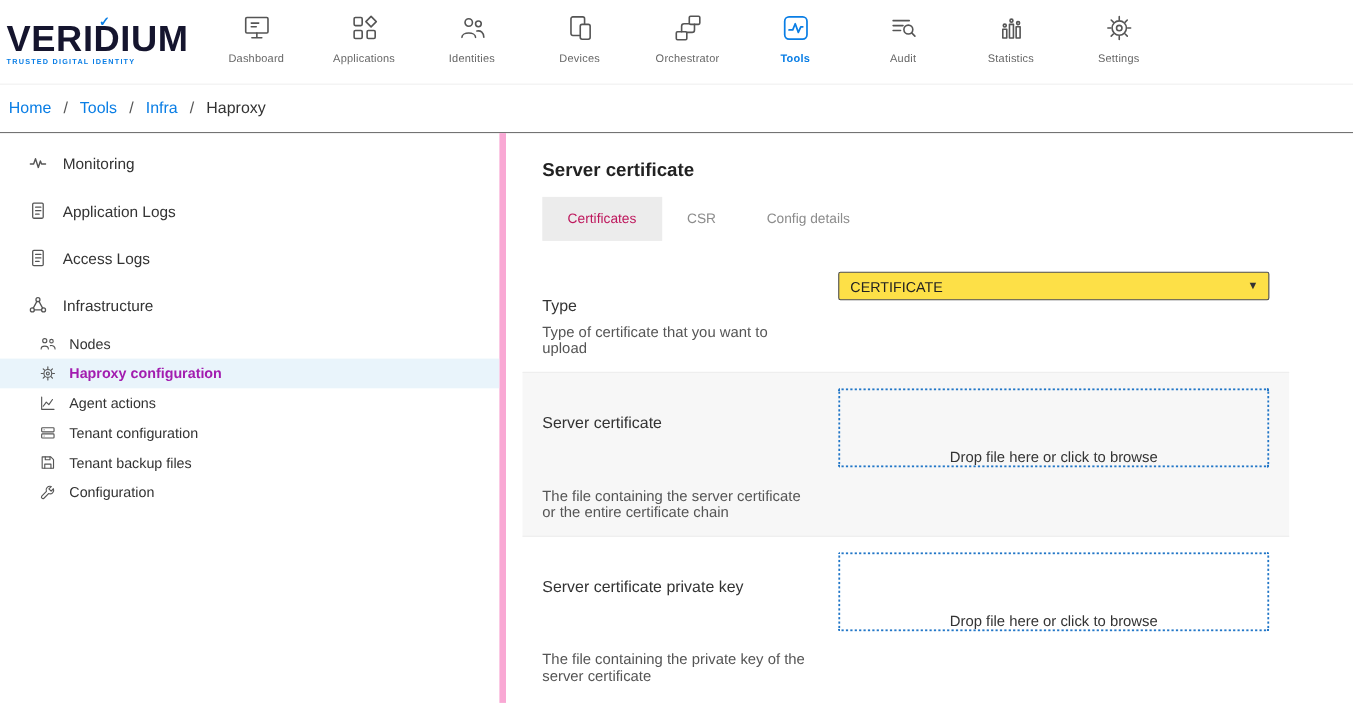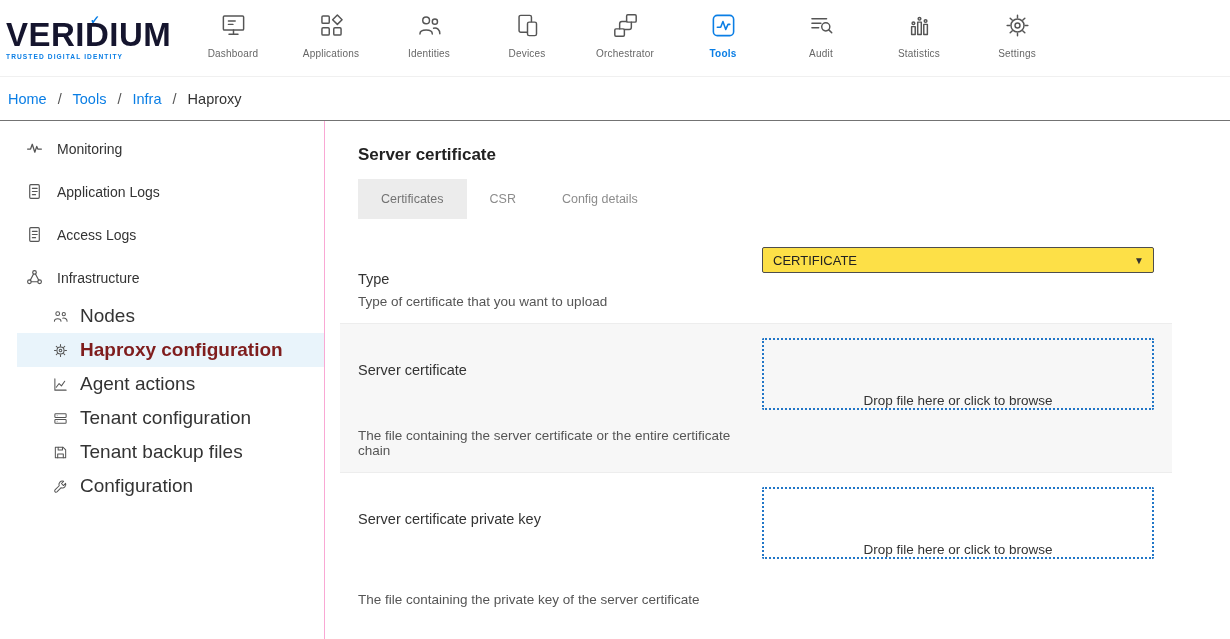--- a/index.html
+++ b/index.html
@@ -22,33 +22,33 @@
   .nav-item.active .nav-label { color:#0a7ee5; font-weight:700; }
 
   
   .breadcrumb { padding:14px 8px 13px 8px; font-size:14.5px; border-bottom:1px solid #737373; flex:none; }
   .crumb-link { color:#0a7ee5; cursor:pointer; }
   .crumb-sep { color:#555; margin:0 7px; }
   .crumb-current { color:#333; }
 
   
   .content { flex:1; display:flex; min-height:0; }
-  .sidebar { width:325px; flex:none; border-right:1px solid #f9a8d4; padding-top:6px; overflow:hidden; }
+  .sidebar { width:460px; flex:none; border-right:6px solid #f9a8d4; padding-top:6px; overflow:hidden; }
   .side-item { display:flex; align-items:center; gap:14px; padding:13px 26px; font-size:14px; color:#333; cursor:pointer; }
   .side-item .i16 { width:17px; height:17px; color:#555; flex:none; }
-  .side-subitem { display:flex; align-items:center; gap:12px; padding:6px 26px 6px 36px; font-size:19px; color:#333; cursor:pointer;margin-left:17px; }
+  .side-subitem { display:flex; align-items:center; gap:12px; padding:6px 26px 6px 36px; font-size:13px; color:#333; cursor:pointer; }
   .side-subitem .i16 { width:15px; height:15px; color:#555; flex:none; }
-  .side-subitem.active { background:#e9f4fb; font-weight:700; color:#7f1d1d;align-items:center; }
+  .side-subitem.active { background:#e9f4fb; font-weight:700; color:#a21caf;align-items:center; }
 
   
   .main { flex:1; padding:16px 58px 0 15px; min-width:0; }
   .page-title { font-size:17px; font-weight:700; color:#222; margin:8px 0 0 18px; }
   .tabs { display:flex; align-items:stretch; margin:14px 0 0 18px; }
   .tab { font-size:12.5px; padding:13px 23px; cursor:pointer; color:#8c8c8c; }
-  .tab.active { background:#ececec; color:#737373; }
+  .tab.active { background:#ececec; color:#be185d; }
 
   .form { margin-top:14px; }
   .frow { display:flex; align-items:flex-start; padding:14px 18px; }
   .fleft { flex:1; padding-right:24px; min-width:0;margin-top:24px; }
   .fleft.between { display:flex; flex-direction:column; justify-content:space-between; min-height:96px; }
   .flabel { font-size:14.5px; color:#333; }
   .fhelp { font-size:13.5px; color:#555; margin-top:7px; }
   .fright { width:392px; flex:none; }
   .frow.striped { background:#f7f7f7; border-top:1px solid #ededed; border-bottom:1px solid #ededed; }
 

